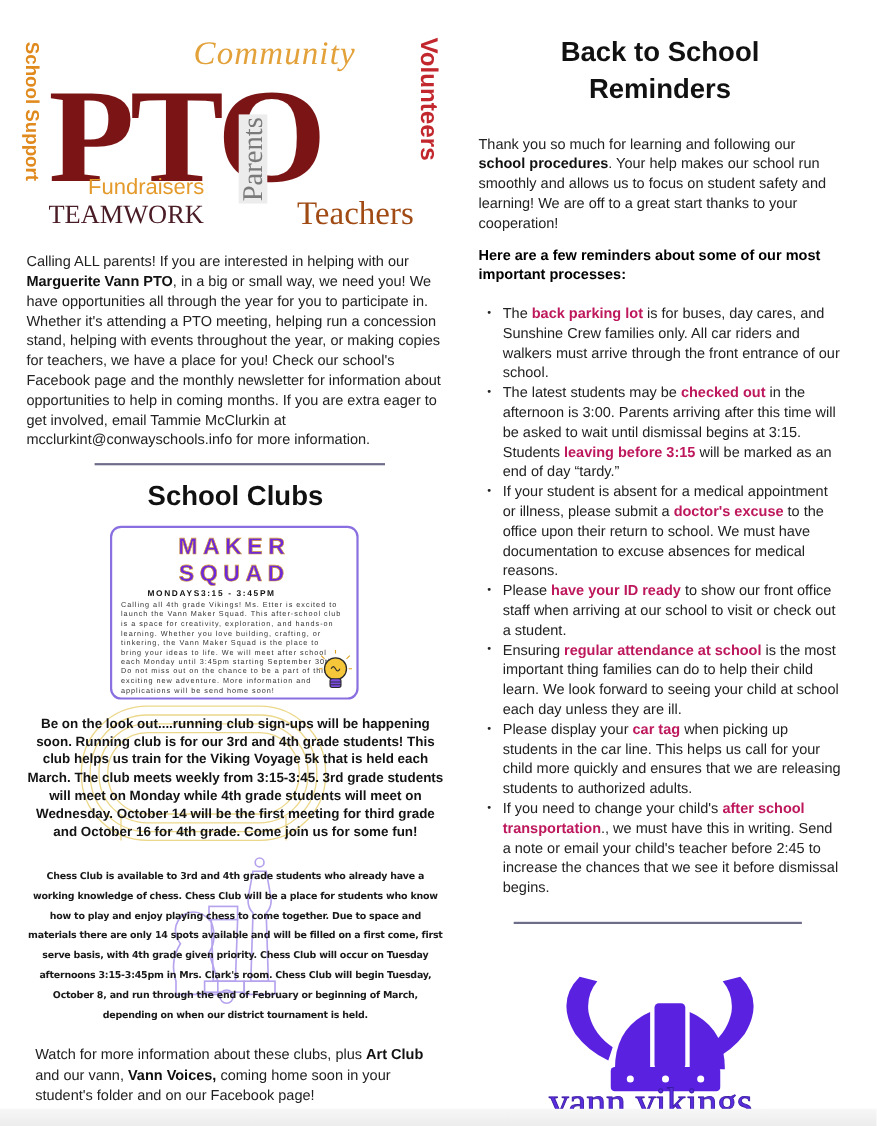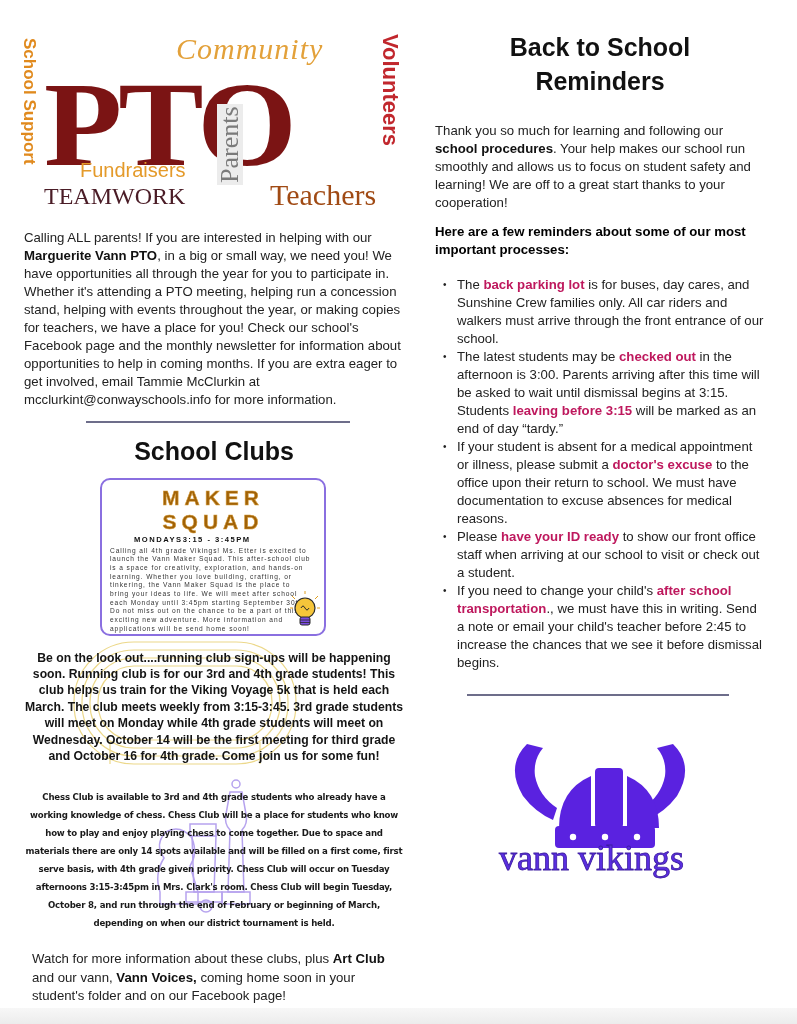--- a/index.html
+++ b/index.html
@@ -24,21 +24,21 @@
 
     .pto-text { margin-top: 14px; font-size: 13.2px; line-height: 18px; color: #222; width: 385px; }
     .pto-text b { font-weight: bold; color: #111; }
 
     .divider { height: 1.5px; background: #6d6d8a; }
     .left .divider { width: 264px; margin: 12px 0 0 62px; }
 
     .clubs-title { font-family: "Liberation Sans", sans-serif; font-weight: bold; font-size: 25px; text-align: center; margin-top: 14px; width: 380px; color: #111; }
 
     .maker-card { position: relative; margin: 12px 0 0 76px; width: 226px; height: 158px; border: 2px solid #8a6fe0; border-radius: 10px; background: #fff; padding: 6px 8px; }
-    .maker-title { font-family: "Liberation Sans", sans-serif; font-size: 21px; letter-spacing: 5px; color: #a16207; -webkit-text-stroke: 0.6px #d49b3a; text-align: center; font-weight: bold; }
+    .maker-title { font-family: "Liberation Sans", sans-serif; font-size: 21px; letter-spacing: 5px; color: #6d28d9; -webkit-text-stroke: 0.6px #d49b3a; text-align: center; font-weight: bold; }
     .maker-meta { display: flex; justify-content: flex-start; font-size: 7.6px; font-weight: bold; letter-spacing: 1.5px; padding: 1px 14px 0 24px; color: #111; }
     .maker-body { font-size: 6.6px; line-height: 8.7px; letter-spacing: 0.9px; color: #333; margin-top: 3px; padding-right: 4px; }
     .bulb { position: absolute; right: 2px; bottom: 4px; width: 34px; height: 40px; }
 
     .running { position: relative; margin-top: 14px; width: 380px; text-align: center; font-weight: bold; font-size: 12.2px; line-height: 16.4px; color: #141414; }
     .track { position: absolute; left: 46px; top: -12px; width: 230px; height: 130px; z-index: 0; }
     .running-text { position: relative; z-index: 1; }
 
     .chess { position: relative; margin-top: 24px; width: 380px; text-align: center; font-family: "DejaVu Sans", sans-serif; font-size: 8.6px; line-height: 18px; color: #1a1a1a; font-weight: bold; letter-spacing: -0.2px; }
     .chess-bg { position: absolute; left: 116px; top: -14px; width: 120px; height: 140px; z-index: 0; }
@@ -149,20 +149,22 @@
 
     <p class="rem-intro"><span>Thank you so much for learning and following our </span><b>school procedures</b><span>.  Your help makes our school run smoothly and allows us to focus on student safety and learning!  We are off to a great start thanks to your cooperation!</span></p>
 
     <p class="rem-sub">Here are a few reminders about some of our most important processes:</p>
 
     <ul class="rem-list">
       <li><span>The </span><b>back parking lot</b><span> is for buses, day cares, and Sunshine Crew families only.  All car riders and walkers must arrive through the front entrance of our school.</span></li>
       <li><span>The latest students may be </span><b>checked out</b><span> in the afternoon is 3:00.  Parents arriving after this time will be asked to wait until dismissal begins at 3:15. Students </span><b>leaving before 3:15</b><span> will be marked as an end of day “tardy.”</span></li>
       <li><span>If your student is absent for a medical appointment or illness, please submit a </span><b>doctor's excuse</b><span> to the office upon their return to school. We must have documentation to excuse absences for medical reasons.</span></li>
       <li><span>Please </span><b>have your ID ready</b><span> to show our front office staff when arriving at our school to visit or check out a student.</span></li>
+      <li><span>Ensuring </span><b>regular attendance at school</b><span> is the most important thing families can do to help their child learn.  We look forward to seeing your child at school each day unless they are ill.</span></li>
+      <li><span>Please display your </span><b>car tag</b><span> when picking up students in the car line.  This helps us call for your child more quickly and ensures that we are releasing students to authorized adults.</span></li>
       <li><span>If you need to change your child's </span><b>after school transportation</b><span>., we must have this in writing. Send a note or email your child's teacher before 2:45 to increase the chances that we see it before dismissal begins.</span></li>
     </ul>
 
     <div class="divider"></div>
 
     <div class="viking-logo">
       <svg width="210" height="120" viewBox="0 0 210 120">
         <g fill="#5a22e0">
           <path d="M32 28 Q10 50 28 80 Q40 96 58 104 L62 92 Q44 80 40 60 Q38 44 48 32 Z"></path>
           <path d="M178 28 Q200 50 182 80 Q170 96 152 104 L148 92 Q166 80 170 60 Q172 44 162 32 Z"></path>

